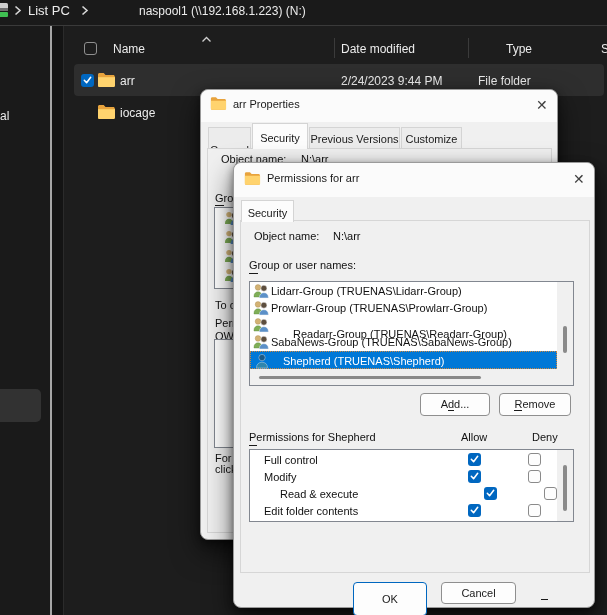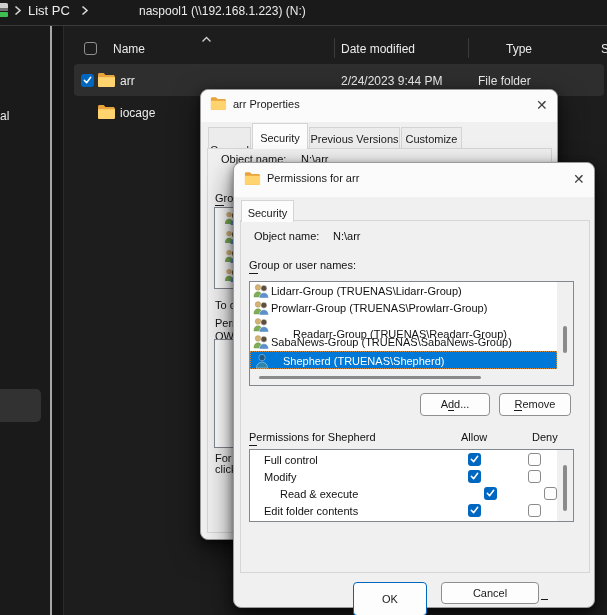--- a/index.html
+++ b/index.html
@@ -328,18 +328,18 @@
       </div>
       <div class="abs" style="left:1px;top:86px;width:306px;height:17px;">
         <span class="abs cb on" style="left:217px;top:0px;"></span>
         <span class="abs cb off-light" style="left:277px;top:0px;"></span>
       </div>
     </div>
 
     <div class="abs btn default" style="left:119px;top:419px;width:74px;height:34px;">
         <span class="txt">OK</span>
       </div>
-    <div class="abs btn" style="left:207px;top:419px;width:98px;height:22px;">
+    <div class="abs btn" style="left:207px;top:419px;width:75px;height:22px;">
         <span class="txt">Cancel</span>
       </div>
     <div class="abs uline" id="ul-apply" style="left:307px;top:436px;width:7px;z-index:2;"></div>
   </div>
 </div>
 
 </body></html>

